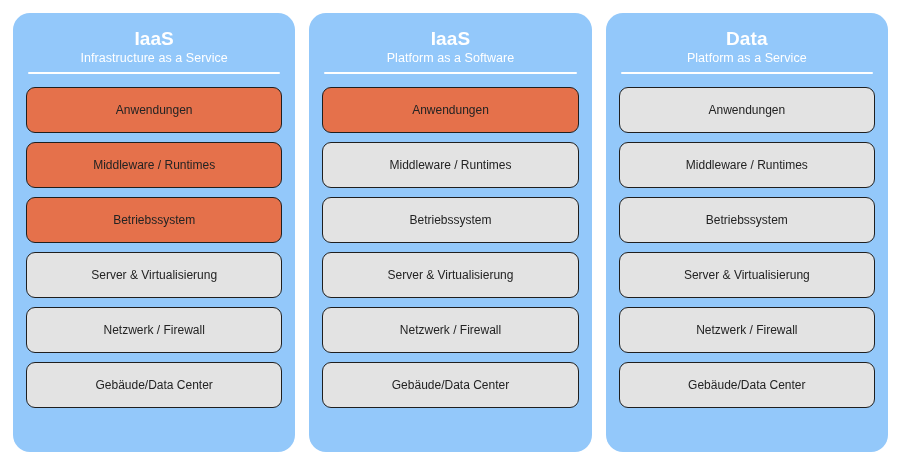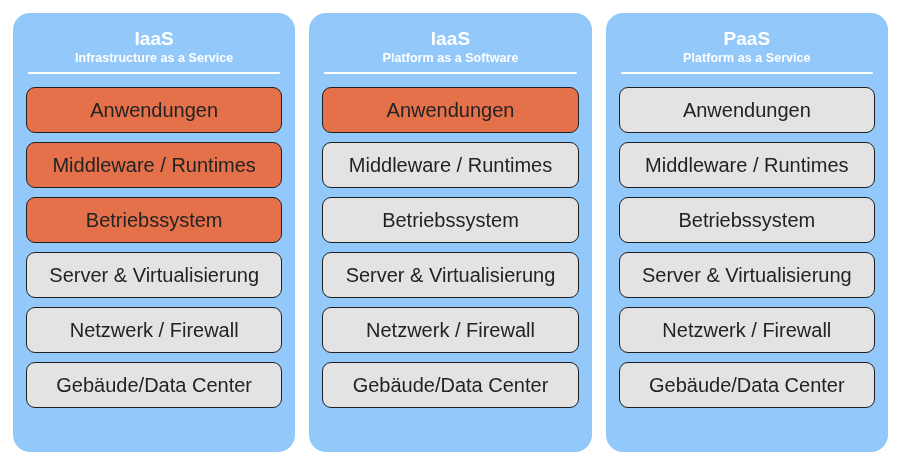--- a/index.html
+++ b/index.html
@@ -48,21 +48,21 @@
     color: #ffffff;
     font-size: 19px;
     font-weight: bold;
     line-height: 23px;
     letter-spacing: 0.1px;
   }
 
   .panel-subtitle {
     color: #ffffff;
     font-size: 12.5px;
-    font-weight: bold;
+    font-weight: normal;
     line-height: 17px;
     letter-spacing: 0.05px;
   }
 
   .panel-divider {
     height: 2px;
     background: #ffffff;
     margin: 5px 2px 0 2px;
     border-radius: 1px;
   }
@@ -77,21 +77,21 @@
   }
 
   .layer-box {
     height: 46px;
     border: 1.6px solid #1f1f1f;
     border-radius: 9px;
     box-sizing: border-box;
     display: flex;
     align-items: center;
     justify-content: center;
-    font-size: 20px;
+    font-size: 12px;
     color: #232323;
     line-height: 19px;
     text-align: center;
     white-space: nowrap;
   }
 
   .layer-box.tone-gray {
     background: #e3e3e3;
   }
 
@@ -131,21 +131,21 @@
       <div class="layer-box tone-gray">Middleware / Runtimes</div>
       <div class="layer-box tone-gray">Betriebssystem</div>
       <div class="layer-box tone-gray">Server &amp; Virtualisierung</div>
       <div class="layer-box tone-gray">Netzwerk / Firewall</div>
       <div class="layer-box tone-gray">Gebäude/Data Center</div>
     </div>
   </div>
 
   <div class="panel">
     <div class="panel-header">
-      <div class="panel-title">PaaS</div>
+      <div class="panel-title">Data</div>
       <div class="panel-subtitle">Platform as a Service</div>
       <div class="panel-divider"></div>
     </div>
     <div class="layer-stack">
       <div class="layer-box tone-gray">Anwendungen</div>
       <div class="layer-box tone-gray">Middleware / Runtimes</div>
       <div class="layer-box tone-gray">Betriebssystem</div>
       <div class="layer-box tone-gray">Server &amp; Virtualisierung</div>
       <div class="layer-box tone-gray">Netzwerk / Firewall</div>
       <div class="layer-box tone-gray">Gebäude/Data Center</div>

